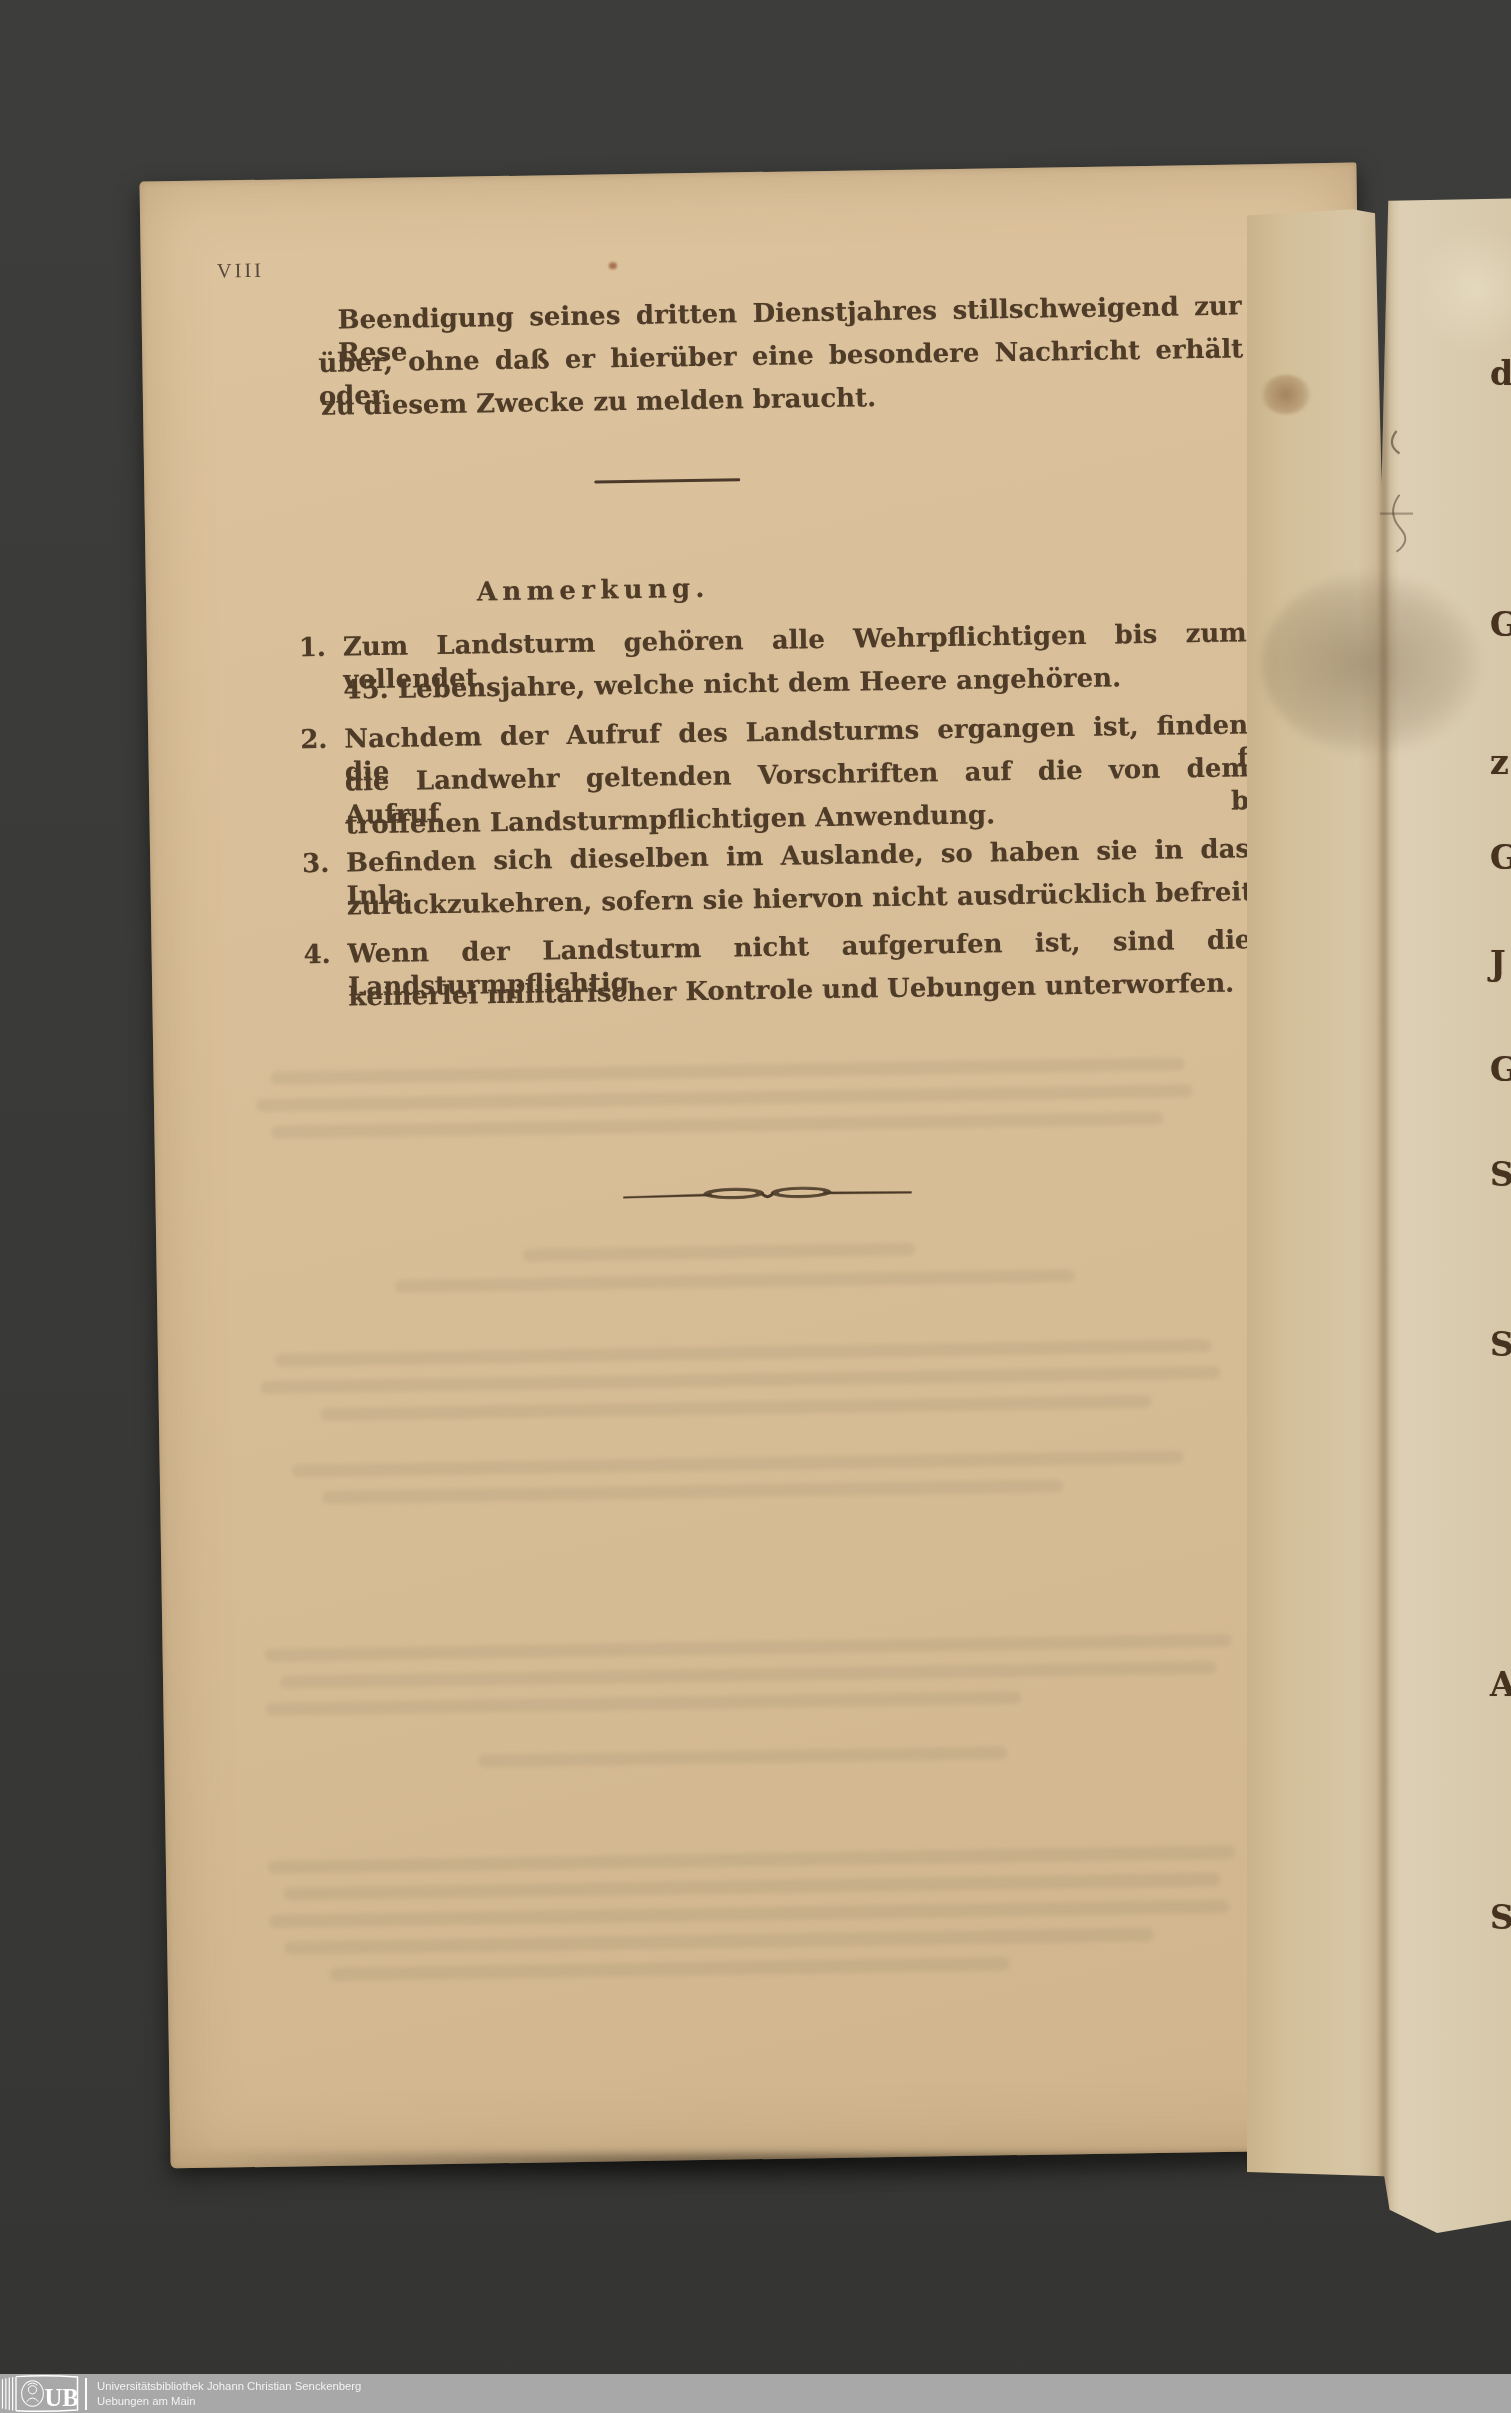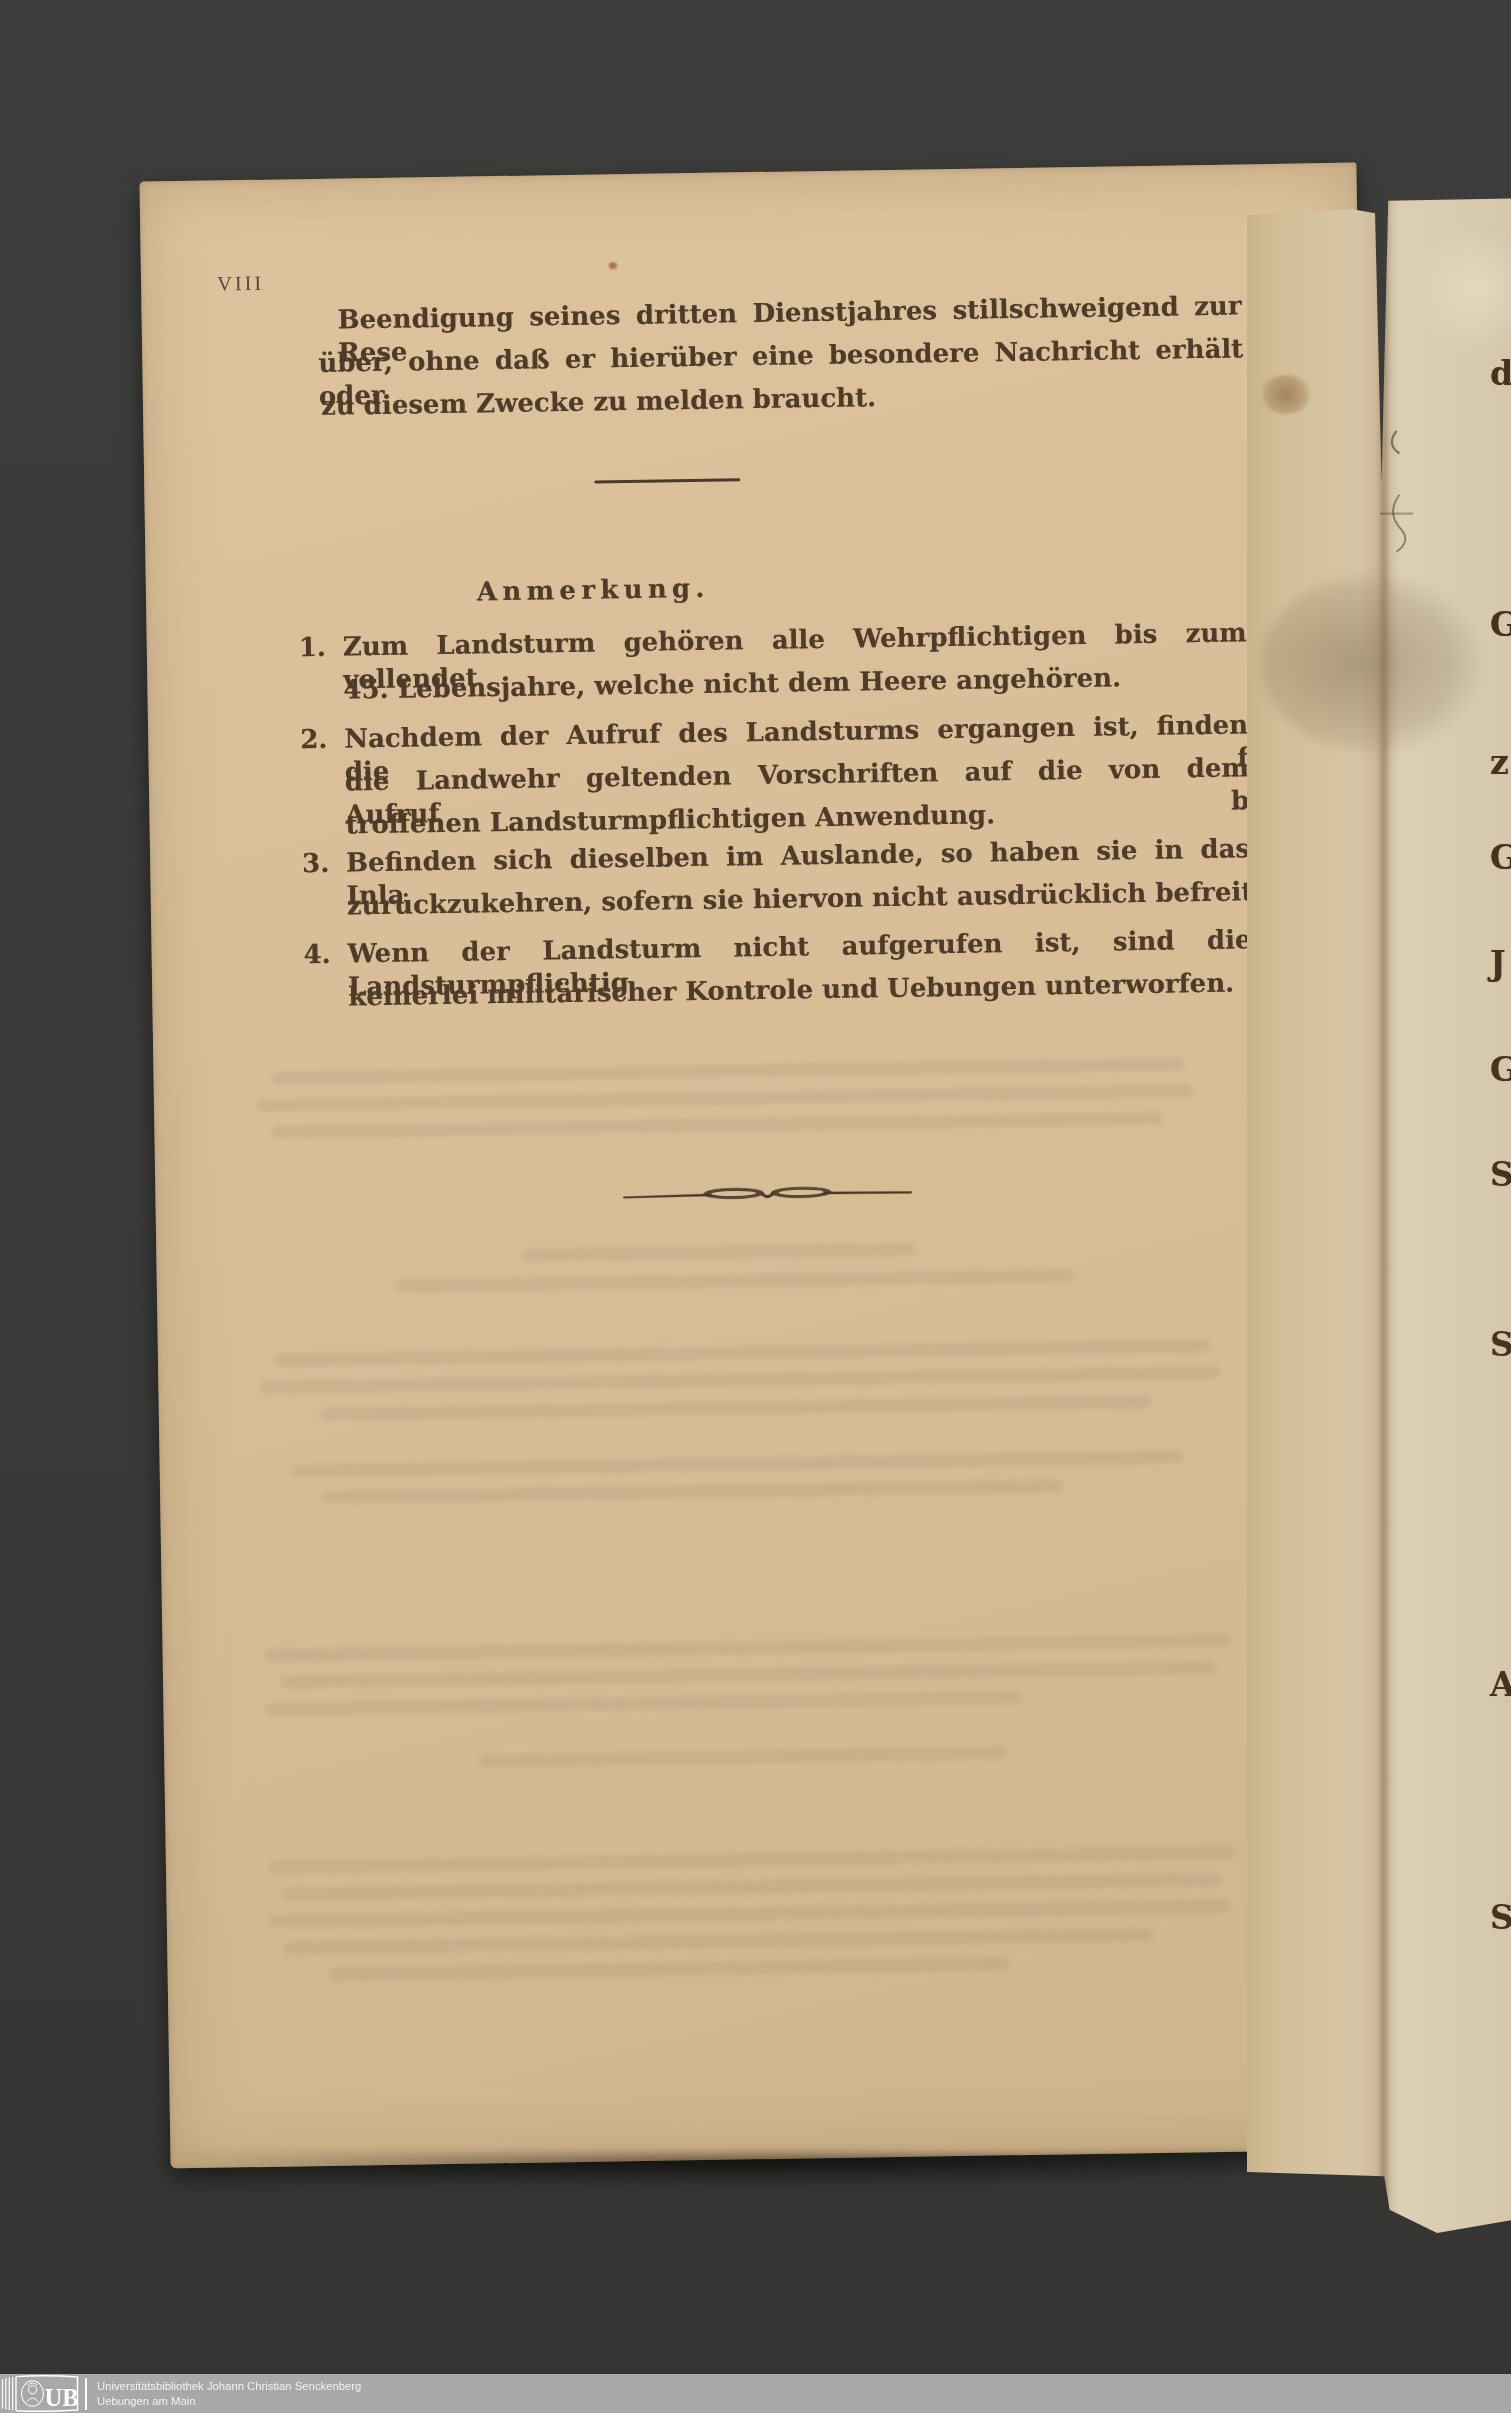--- a/index.html
+++ b/index.html
@@ -19,21 +19,21 @@
     box-shadow:inset 0 0 68px rgba(120,90,50,.28), inset 0 0 6px rgba(100,75,45,.25),
                0 9px 21px rgba(0,0,0,.5);
     transform:rotate(-0.9deg);
     border-radius:4.5px 2.3px 2.3px 6px;
   }
   .t{position:absolute;font-family:"DejaVu Serif",serif;font-weight:bold;color:var(--ink);
      font-size:26px;line-height:33px;white-space:nowrap;
      text-shadow:0 0 0.8px rgba(78,59,40,.45);}
   .just{white-space:normal;text-align:justify;text-align-last:justify;word-spacing:3px;}
   .pnum{font-family:"Liberation Serif",serif;font-weight:normal;font-size:20.4px;
-        letter-spacing:3px;color:#56483a;text-shadow:none;margin-top:13px;}
+        letter-spacing:3px;color:#56483a;text-shadow:none;}
   .heading{letter-spacing:5.3px;font-size:26px;}
   .rule{position:absolute;background:#4b3a29;border-radius:1.5px;}
   .ghost{position:absolute;height:13px;border-radius:6px;background:rgba(128,122,92,.15);
          filter:blur(2.3px);}
   .spot{position:absolute;border-radius:50%;}
   
   .edge-strip{
     position:absolute;left:1247px;top:127px;width:264px;height:2106px;overflow:hidden;
     background:linear-gradient(90deg,#c9b38c 0%,#d3bf99 14%,#d7c6a6 42%,#c9b593 51%,
                #ddcfb4 58%,#d9cbae 84%,#d6c7a9 100%);

